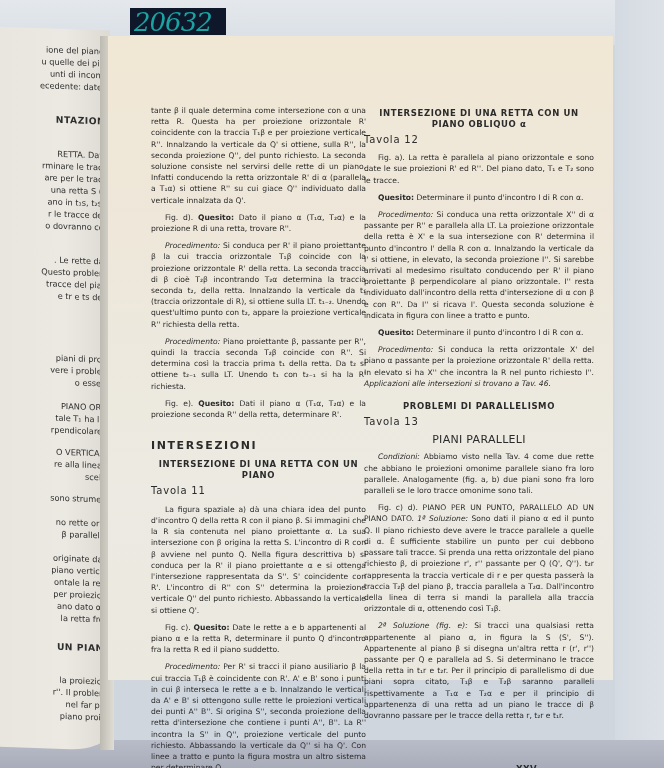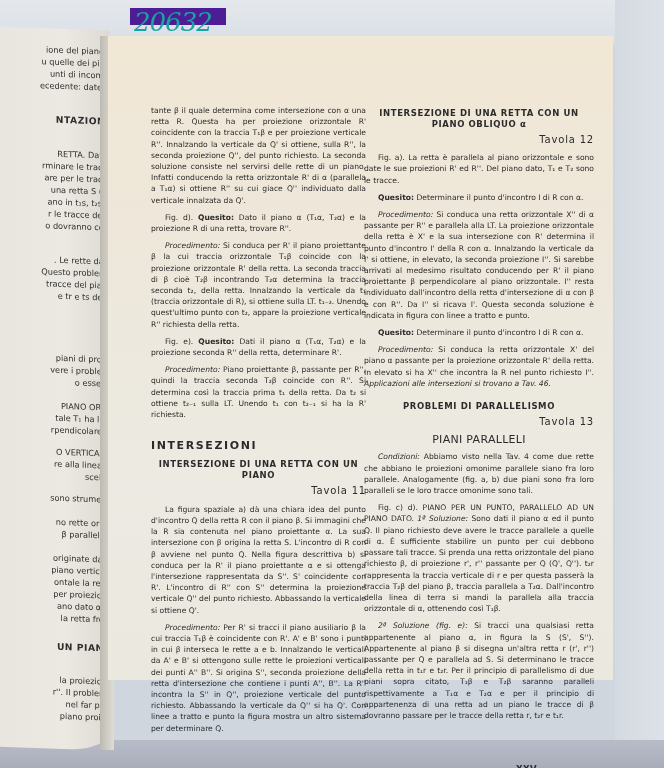--- a/index.html
+++ b/index.html
@@ -9,22 +9,22 @@
     font-family:"DejaVu Sans", sans-serif;
     color:#2a2a2a;
   }
   .bg-top { position:absolute; left:0; top:0; width:664px; height:45px;
     background:linear-gradient(#e4e8ec,#d9dfe6); }
   .bg-bottom { position:absolute; left:0; top:740px; width:664px; height:28px;
     background:linear-gradient(#b8bcc8,#a9adbb); }
   .bg-right { position:absolute; left:615px; top:0; width:49px; height:768px;
     background:linear-gradient(90deg,#d4dae1,#dde2e8); }
 
-  .sticker { position:absolute; left:130px; top:8px; width:96px; height:17px;
-    background:#4c1d95; }
+  .sticker { position:absolute; left:130px; top:8px; width:96px; height:27px;
+    background:#0f172a; }
   .sticker span { display:block; font-family:"DejaVu Serif", serif; font-style:italic;
     font-size:26px; color:#1aa3a3; letter-spacing:-1px; line-height:28px; padding-left:4px; }
 
   
   .left-page { position:absolute; left:-40px; top:28px; width:150px; height:720px;
     background:linear-gradient(90deg,#e6e4dc 0%,#ebe9e1 70%,#dcdad2 100%);
     border-bottom-right-radius:40px 20px;
     transform:skewY(2deg); overflow:hidden; }
   .left-text { position:absolute; left:40px; top:0; width:112px;
     font-size:8.2px; line-height:11.6px; color:#2f2f2f; }
@@ -38,21 +38,21 @@
   .right-page { position:absolute; left:108px; top:36px; width:505px; height:644px;
     background:linear-gradient(180deg,#f1e7d5 0%,#eee7da 30%,#eceae2 70%,#ebe8df 100%); }
   .col { position:absolute; font-size:7.6px; line-height:11.2px; color:#2b2b2b; text-align:justify; }
   .col1 { left:43px; top:69px; width:215px; }
   .col2 { left:256px; top:72px; width:230px; }
   .col p { margin:0 0 6px 0; text-indent:14px; }
   .col b { font-weight:bold; }
   .col i { font-style:italic; }
   .h1 { font-weight:bold; font-size:11px; letter-spacing:1.6px; margin:20px 0 8px 0; }
   .h2 { font-weight:bold; font-size:8.5px; letter-spacing:0.6px; text-align:center; line-height:11px; margin:0 0 4px 0; }
-  .h3 { font-size:10px; letter-spacing:0.8px; text-align:right; margin:0 0 7px 0; }
+  .h3 { font-size:10px; letter-spacing:0.8px; text-align:left; margin:0 0 7px 0; }
   .h4 { font-size:11px; text-align:center; margin:0 0 6px 0; letter-spacing:0.3px; }
   .page-num { position:absolute; left:408px; top:728px; font-size:8.5px; font-weight:bold; letter-spacing:0.5px; }
 </style>
 </head>
 <body>
 
 <div class="bg-top"></div>
 <div class="bg-right"></div>
 <div class="bg-bottom"></div>
 
@@ -106,26 +106,27 @@
     </div>
 </div>
 <div class="gutter"></div>
 
 <div class="right-page">
 
   <div class="col col1">
     <p style="text-indent:0"><span>tante β il quale determina come intersezione con α una retta R. Questa ha per proiezione orizzontale R' coincidente con la traccia T₁β e per proiezione verticale R''. Innalzando la verticale da Q' si ottiene, sulla R'', la seconda proiezione Q'', del punto richiesto. La seconda soluzione consiste nel servirsi delle rette di un piano. Infatti conducendo la retta orizzontale R' di α (parallela a T₁α) si ottiene R'' su cui giace Q'' individuato dalla verticale innalzata da Q'.</span></p>
     <p><span>Fig. d). </span><b>Quesito:</b><span> Dato il piano α (T₁α, T₂α) e la proiezione R di una retta, trovare R''.</span></p>
     <p><i>Procedimento:</i><span> Si conduca per R' il piano proiettante β la cui traccia orizzontale T₁β coincide con la proiezione orizzontale R' della retta. La seconda traccia di β cioè T₂β incontrando T₂α determina la traccia seconda t₂, della retta. Innalzando la verticale da t₁ (traccia orizzontale di R), si ottiene sulla LT. t₁₋₂. Unendo quest'ultimo punto con t₂, appare la proiezione verticale R'' richiesta della retta.</span></p>
+    <p><i>Procedimento:</i><span> Piano proiettante β, passante per R'', quindi la traccia seconda T₂β coincide con R''. Si determina così la traccia prima t₁ della retta. Da t₂ si ottiene t₂₋₁ sulla LT. Unendo t₁ con t₂₋₁ si ha la R' richiesta.</span></p>
     <p><span>Fig. e). </span><b>Quesito:</b><span> Dati il piano α (T₁α, T₂α) e la proiezione seconda R'' della retta, determinare R'.</span></p>
-    <p><i>Procedimento:</i><span> Piano proiettante β, passante per R'', quindi la traccia seconda T₂β coincide con R''. Si determina così la traccia prima t₁ della retta. Da t₂ si ottiene t₂₋₁ sulla LT. Unendo t₁ con t₂₋₁ si ha la R' richiesta.</span></p>
     <div class="h1">INTERSEZIONI</div>
     <div class="h2">INTERSEZIONE DI UNA RETTA CON UN PIANO</div>
     <div class="h3">Tavola 11</div>
     <p><span>La figura spaziale a) dà una chiara idea del punto d'incontro Q della retta R con il piano β. Si immagini che la R sia contenuta nel piano proiettante α. La sua intersezione con β origina la retta S. L'incontro di R con β avviene nel punto Q. Nella figura descrittiva b) si conduca per la R' il piano proiettante α e si ottenga l'intersezione rappresentata da S''. S' coincidente con R'. L'incontro di R'' con S'' determina la proiezione verticale Q'' del punto richiesto. Abbassando la verticale si ottiene Q'.</span></p>
+    <p><span>Fig. c). </span><b>Quesito:</b><span> Date le rette a e b appartenenti al piano α e la retta R, determinare il punto Q d'incontro fra la retta R ed il piano suddetto.</span></p>
     <p><i>Procedimento:</i><span> Per R' si tracci il piano ausiliario β la cui traccia T₁β è coincidente con R'. A' e B' sono i punti in cui β interseca le rette a e b. Innalzando le verticali da A' e B' si ottengono sulle rette le proiezioni verticali dei punti A'' B''. Si origina S'', seconda proiezione della retta d'intersezione che contiene i punti A'', B''. La R'' incontra la S'' in Q'', proiezione verticale del punto richiesto. Abbassando la verticale da Q'' si ha Q'. Con linee a tratto e punto la figura mostra un altro sistema per determinare Q.</span></p>
   </div>
 
   <div class="col col2">
     <div class="h2">INTERSEZIONE DI UNA RETTA CON UN PIANO OBLIQUO α</div>
     <div class="h3">Tavola 12</div>
     <p><span>Fig. a). La retta è parallela al piano orizzontale e sono date le sue proiezioni R' ed R''. Del piano dato, T₁ e T₂ sono le tracce.</span></p>
     <p><b>Quesito:</b><span> Determinare il punto d'incontro I di R con α.</span></p>
     <p><i>Procedimento:</i><span> Si conduca una retta orizzontale X'' di α passante per R'' e parallela alla LT. La proiezione orizzontale della retta è X' e la sua intersezione con R' determina il punto d'incontro I' della R con α. Innalzando la verticale da I' si ottiene, in elevato, la seconda proiezione I''. Si sarebbe arrivati al medesimo risultato conducendo per R' il piano proiettante β perpendicolare al piano orizzontale. I'' resta individuato dall'incontro della retta d'intersezione di α con β e con R''. Da I'' si ricava I'. Questa seconda soluzione è indicata in figura con linee a tratto e punto.</span></p>
     <p><b>Quesito:</b><span> Determinare il punto d'incontro I di R con α.</span></p>

